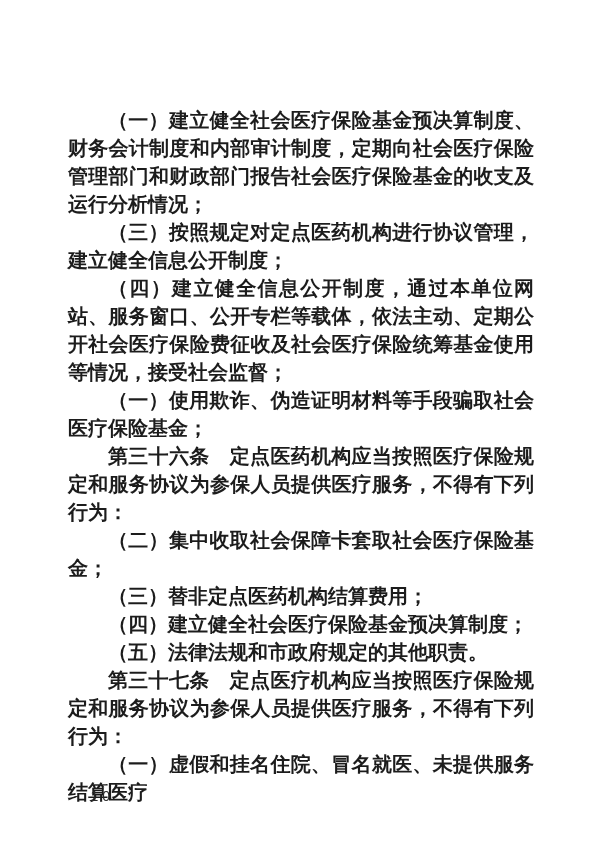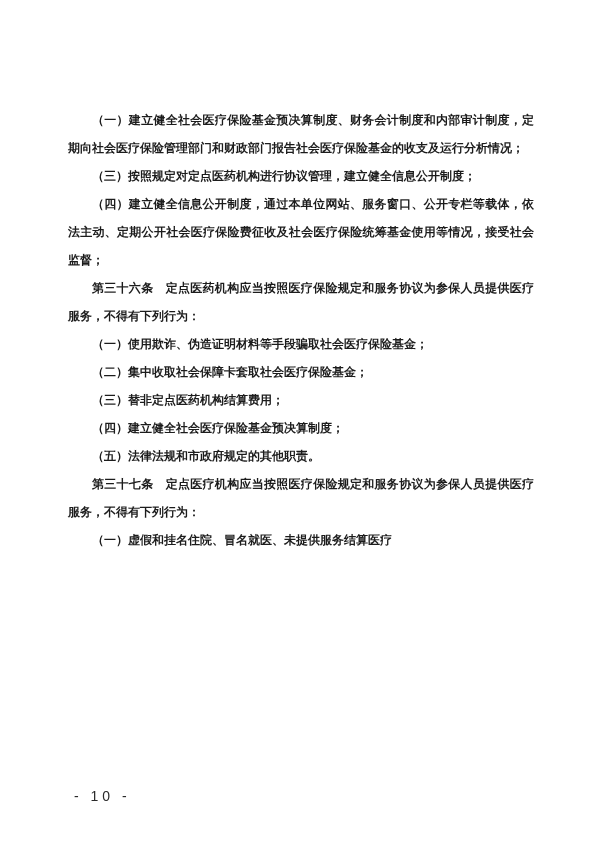--- a/index.html
+++ b/index.html
@@ -19,21 +19,21 @@
   .doc-body {
     position: absolute;
     left: 68px;
     top: 106px;
     width: 466px;
     color: #1c1c1c;
   }
   .doc-body p {
     margin: 0;
     padding: 0;
-    font-size: 12px;
+    font-size: 20px;
     line-height: 28px;
     font-weight: 600;
     text-indent: 2em;
     text-align: justify;
     letter-spacing: 0px;
     word-break: break-all;
   }
   .page-number {
     position: absolute;
     left: 74px;
@@ -47,22 +47,22 @@
   }
 </style>
 </head>
 <body>
 
 <div class="page">
   <div class="doc-body">
     <p>（一）建立健全社会医疗保险基金预决算制度、财务会计制度和内部审计制度，定期向社会医疗保险管理部门和财政部门报告社会医疗保险基金的收支及运行分析情况；</p>
     <p>（三）按照规定对定点医药机构进行协议管理，建立健全信息公开制度；</p>
     <p>（四）建立健全信息公开制度，通过本单位网站、服务窗口、公开专栏等载体，依法主动、定期公开社会医疗保险费征收及社会医疗保险统筹基金使用等情况，接受社会监督；</p>
+    <p>（一）使用欺诈、伪造证明材料等手段骗取社会医疗保险基金；</p>
     <p>第三十六条　定点医药机构应当按照医疗保险规定和服务协议为参保人员提供医疗服务，不得有下列行为：</p>
-    <p>（一）使用欺诈、伪造证明材料等手段骗取社会医疗保险基金；</p>
     <p>（二）集中收取社会保障卡套取社会医疗保险基金；</p>
     <p>（三）替非定点医药机构结算费用；</p>
     <p>（四）建立健全社会医疗保险基金预决算制度；</p>
     <p>（五）法律法规和市政府规定的其他职责。</p>
     <p>第三十七条　定点医疗机构应当按照医疗保险规定和服务协议为参保人员提供医疗服务，不得有下列行为：</p>
     <p>（一）虚假和挂名住院、冒名就医、未提供服务结算医疗</p>
   </div>
   <div class="page-number">- 10 -</div>
 </div>
 

